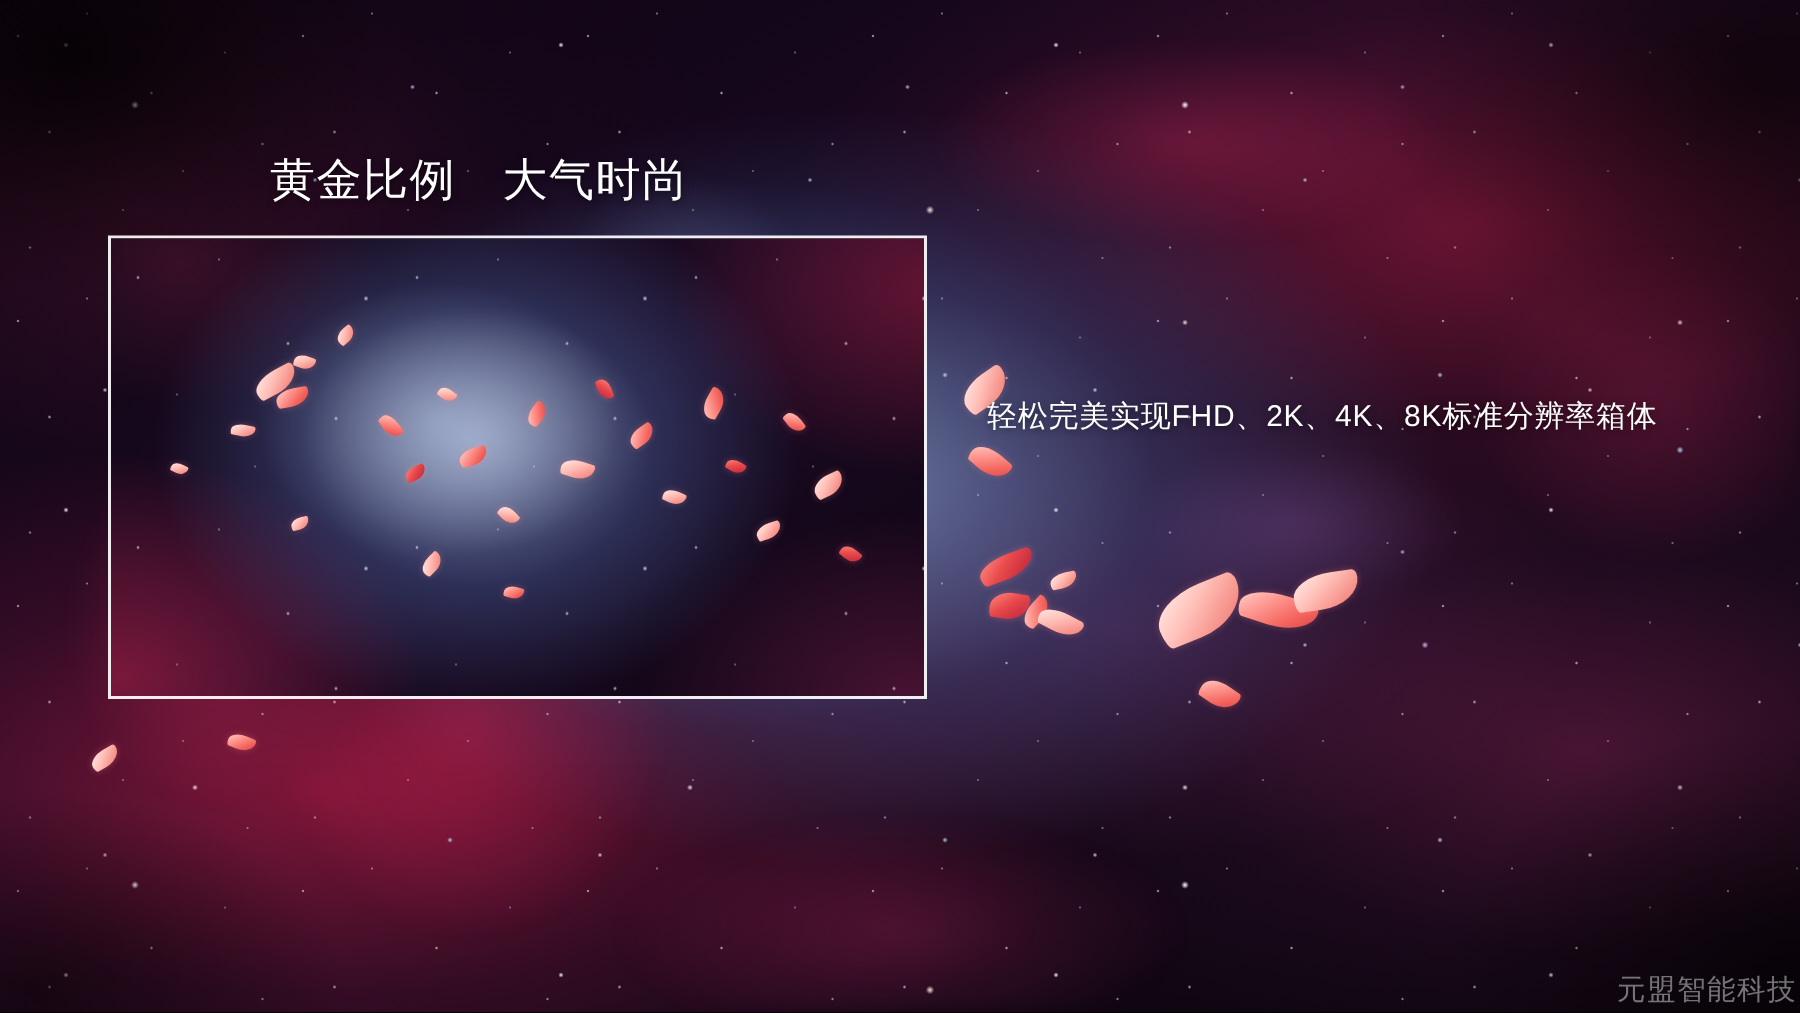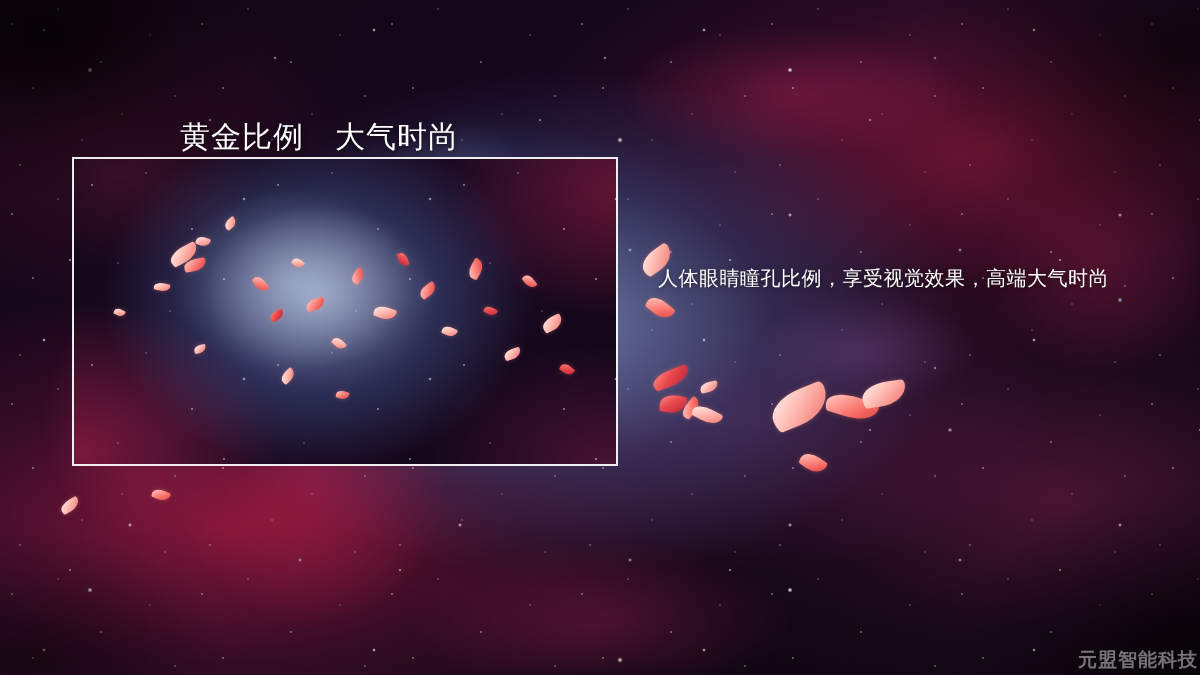--- a/index.html
+++ b/index.html
@@ -146,21 +146,21 @@
   #frame-haze {
     position: absolute;
     inset: 0;
     background: radial-gradient(ellipse 30% 36% at 45% 42%, rgba(255,255,255,0.16) 0%, rgba(255,255,255,0) 72%);
   }
 
   
   #title {
     position: absolute;
     left: 180px;
-    top: 118px;
+    top: 102px;
     font-size: 30px;
     line-height: 38px;
     color: #ffffff;
     letter-spacing: 1px;
     white-space: pre;
     text-shadow: 0 1px 5px rgba(0,0,0,0.55);
   }
   #body-copy {
     position: absolute;
     left: 658px;
@@ -176,21 +176,20 @@
     text-shadow: 0 1px 5px rgba(0,0,0,0.5);
   }
   #watermark {
     position: absolute;
     right: 2px;
     bottom: 2px;
     font-size: 19px;
     color: rgba(205,205,205,0.55);
     letter-spacing: 1px;
     white-space: pre;
-    font-weight: bold;
   }
 </style>
 </head>
 <body>
 
 <div id="slide">
 
   <div class="bg-layer" id="nebula-base"></div>
   <div class="bg-layer" id="nebula-wisps"></div>
   <div class="bg-layer" id="starfield-sm"></div>
@@ -245,18 +244,18 @@
           <div class="petal deep" style="left: 486px; top: 206px; width: 14px; height: 9px; transform: rotate(40deg);"></div>
           <div class="petal pale" style="left: 206px; top: 212px; width: 16px; height: 10px; transform: rotate(-44deg);"></div>
           <div class="petal" style="left: 262px; top: 232px; width: 13px; height: 8px; transform: rotate(16deg);"></div>
           <div class="petal pale" style="left: 120px; top: 186px; width: 12px; height: 8px; transform: rotate(-12deg);"></div>
           <div class="petal pale" style="left: 40px; top: 150px; width: 11px; height: 7px; transform: rotate(28deg);"></div>
         </div>
     </div>
   </div>
 
   <div id="body-copy">
-    <div class="body-line">人体眼睛瞳孔比例，享受视觉效果，高端大气时尚</div>
+    <div class="body-line">轻松完美实现FHD、2K、4K、8K标准分辨率箱体</div>
   </div>
 
   <div id="watermark">元盟智能科技</div>
 
 </div>
 
 </body></html>

